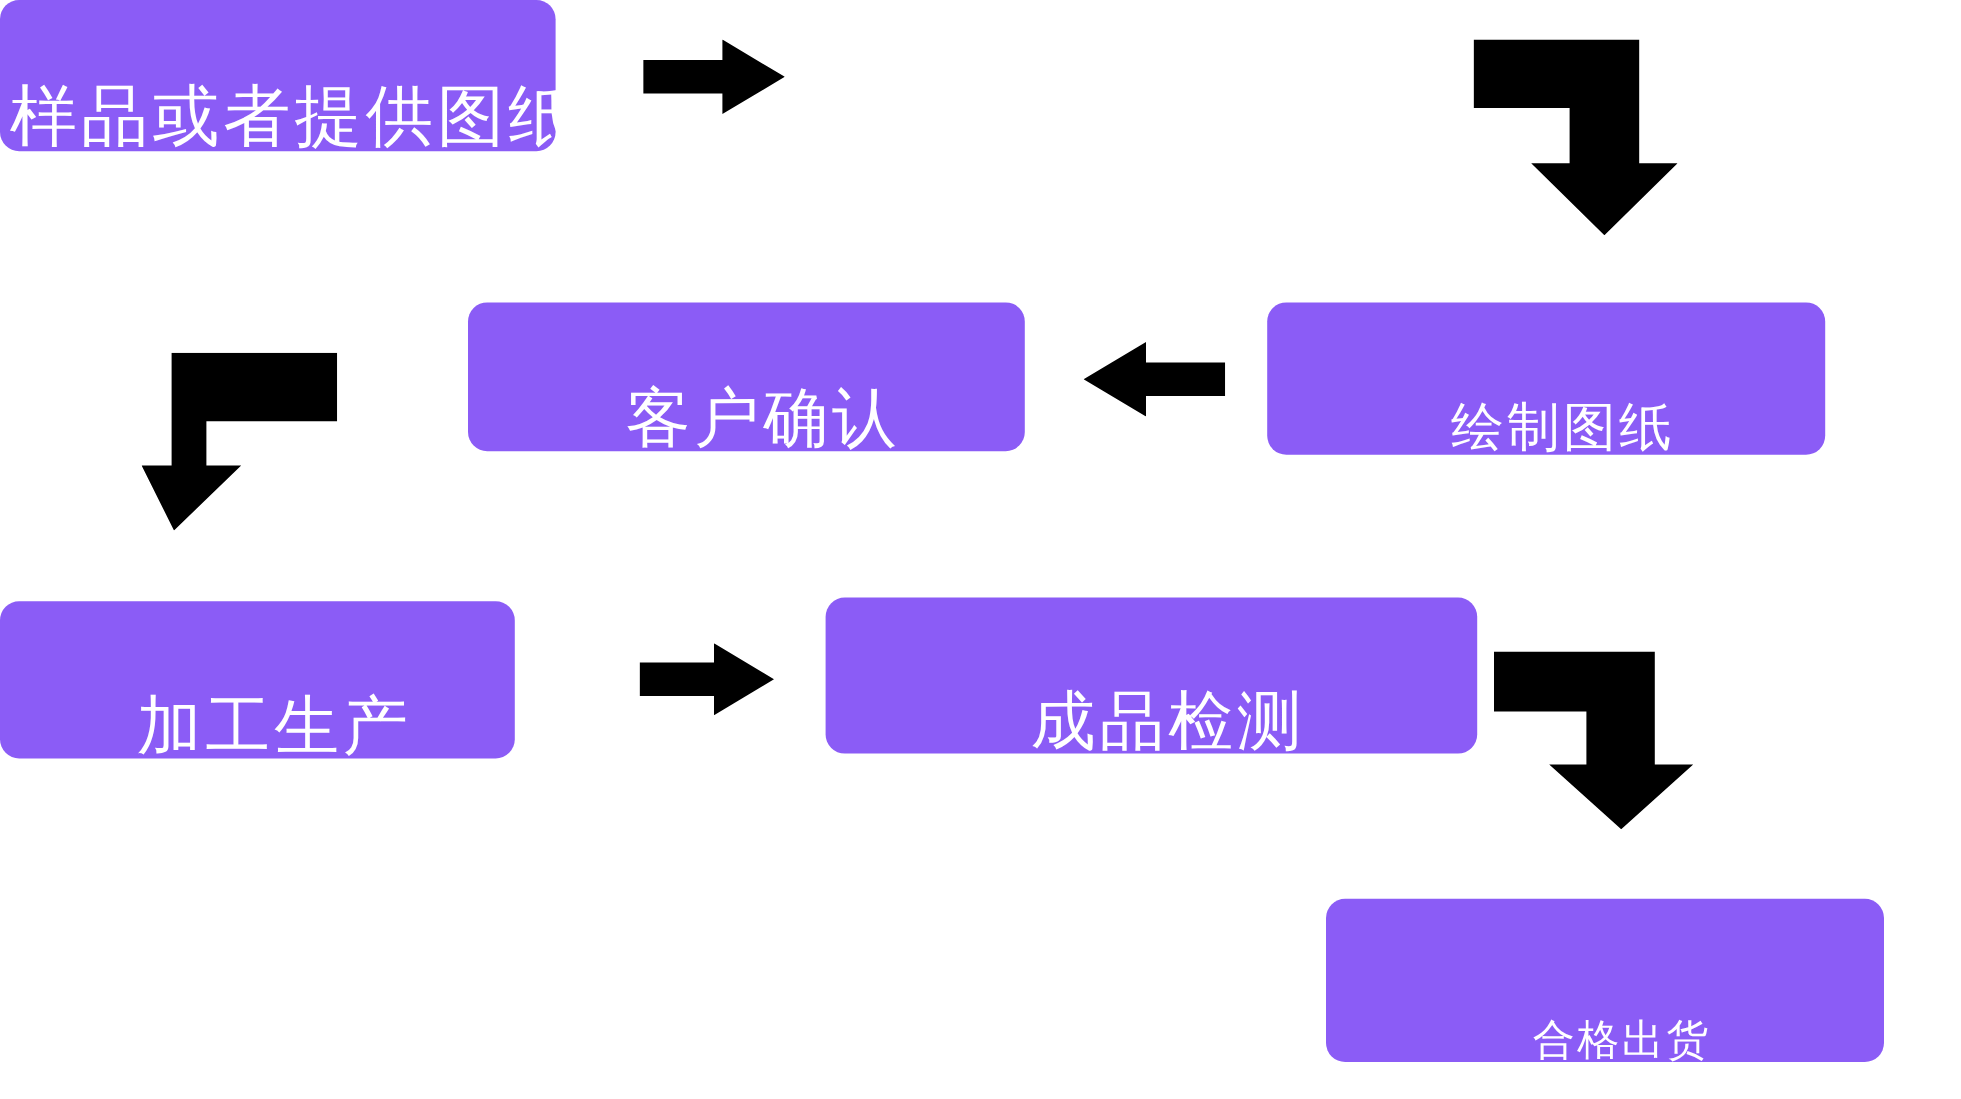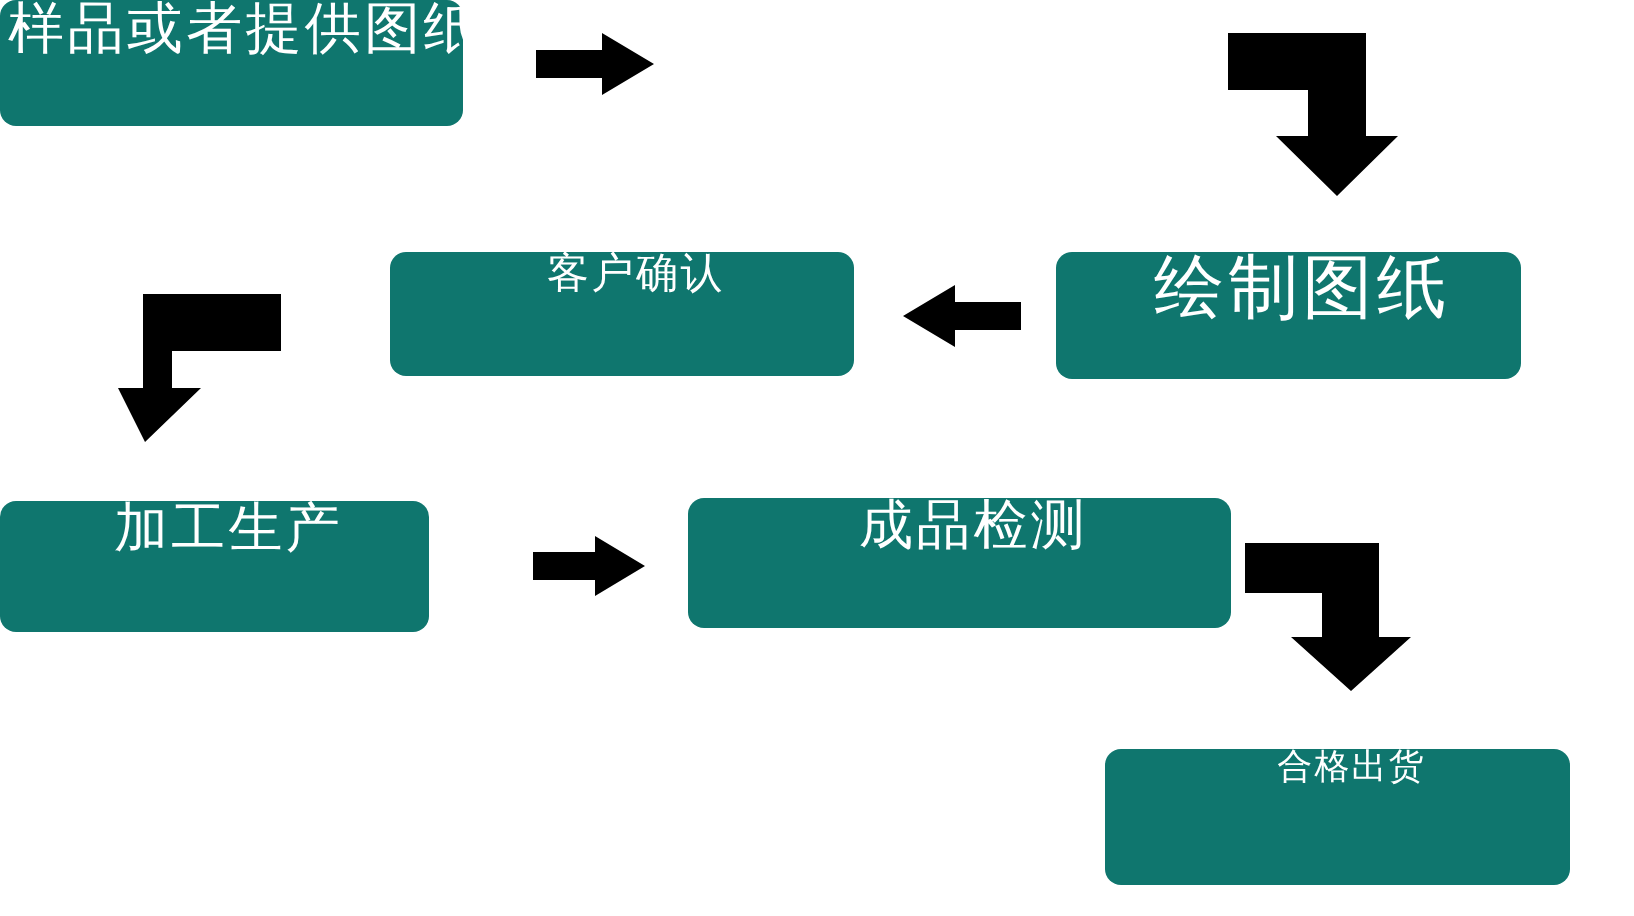--- a/index.html
+++ b/index.html
@@ -13,24 +13,24 @@
   }
   #canvas {
     position: relative;
     width: 1634px;
     height: 916px;
     background: #ffffff;
     overflow: hidden;
   }
   .node {
     position: absolute;
-    background: #0f766e;
+    background: #8b5cf6;
     border-radius: 14px;
     display: flex;
-    align-items: flex-start;
+    align-items: flex-end;
     justify-content: center;
     box-sizing: border-box;
     padding-left: 28px;
   }
   .node-label {
     color: #ffffff;
     font-family: "DejaVu Sans", "Liberation Sans", sans-serif;
     font-weight: 400;
     letter-spacing: 0.06em;
     white-space: nowrap;
@@ -66,31 +66,31 @@
   </div>
 
 
   <div class="arrow" style="left:1228px; top:33px; width:170px; height:163px;">
     <svg viewBox="0 0 170 163" preserveAspectRatio="none" aria-hidden="true">
       <path d="M0,0 L138,0 L138,103 L170,103 L109,163 L48,103 L80,103 L80,57 L0,57 Z"></path>
     </svg>
   </div>
 
   <div class="node" style="left:1056px; top:252px; width:465px; height:127px; border-radius:16px;">
-    <span class="node-label" style="font-size:70px;">绘制图纸</span>
+    <span class="node-label" style="font-size:44px;">绘制图纸</span>
   </div>
 
   <div class="arrow" style="left:903px; top:285px; width:118px; height:62px;">
     <svg viewBox="0 0 118 62" preserveAspectRatio="none" aria-hidden="true">
       <polygon points="118,17 52,17 52,0 0,31 52,62 52,45 118,45"></polygon>
     </svg>
   </div>
 
   <div class="node" style="left:390px; top:252px; width:464px; height:124px; border-radius:16px;">
-    <span class="node-label" style="font-size:42px;">客户确认</span>
+    <span class="node-label" style="font-size:54px;">客户确认</span>
   </div>
 
   <div class="arrow" style="left:118px; top:294px; width:163px; height:148px;">
     <svg viewBox="0 0 163 148" preserveAspectRatio="none" aria-hidden="true">
       <path d="M163,0 L163,57 L54,57 L54,94 L83,94 L27,148 L0,94 L25,94 L25,0 Z"></path>
     </svg>
   </div>
 
   <div class="node" style="left:0px; top:501px; width:429px; height:131px; border-radius:16px;">
     <span class="node-label" style="font-size:54px;">加工生产</span>

